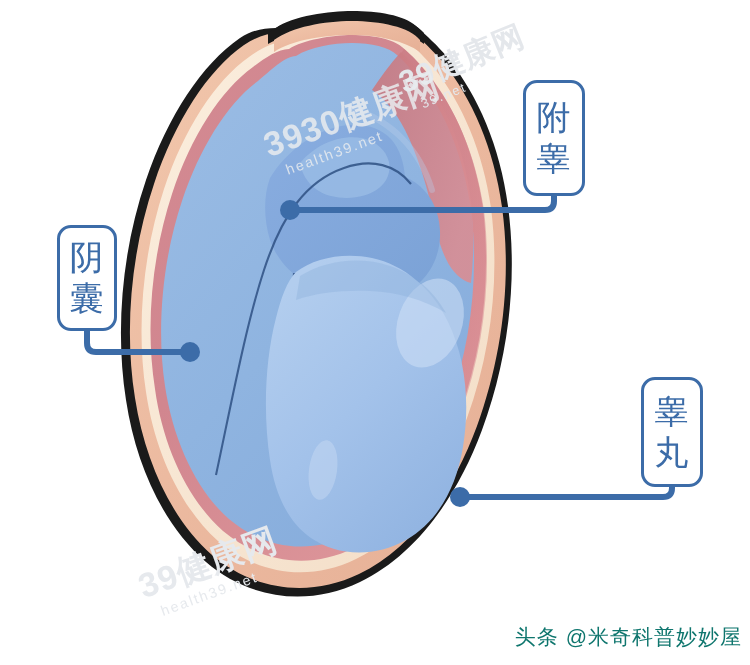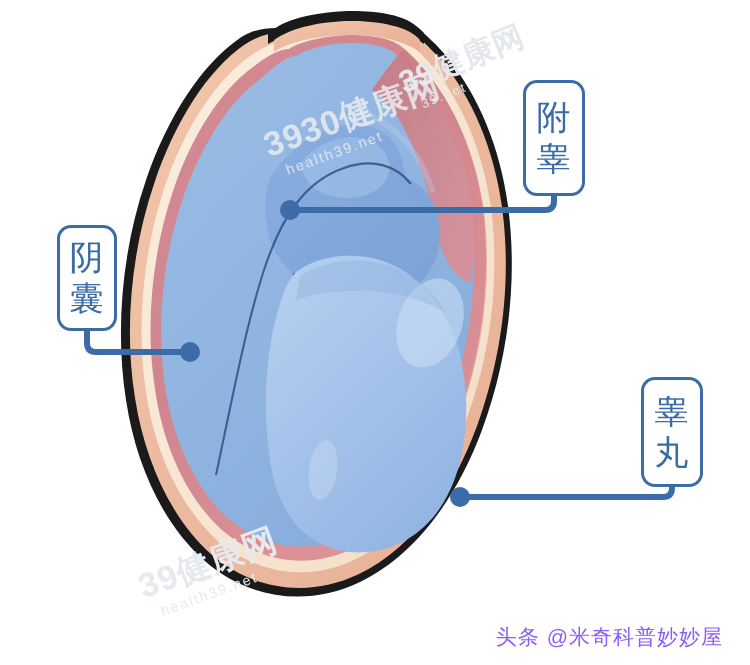--- a/index.html
+++ b/index.html
@@ -61,24 +61,24 @@
   }
   #wm-bottomleft {
     left: 138px;
     top: 540px;
     font-size: 34px;
     transform: rotate(-20deg);
     color: #e6e9ed;
   }
   #byline {
     position: absolute;
-    right: 27px;
+    right: 8px;
     bottom: 14px;
     font-size: 21px;
-    color: #8b5cf6;
+    color: #0f766e;
     letter-spacing: 1px;
     white-space: nowrap;
   }
   .label-box {
     position: absolute;
     border: 3px solid #3c6ca8;
     border-radius: 14px;
     background: #ffffff;
     box-sizing: border-box;
     display: flex;

